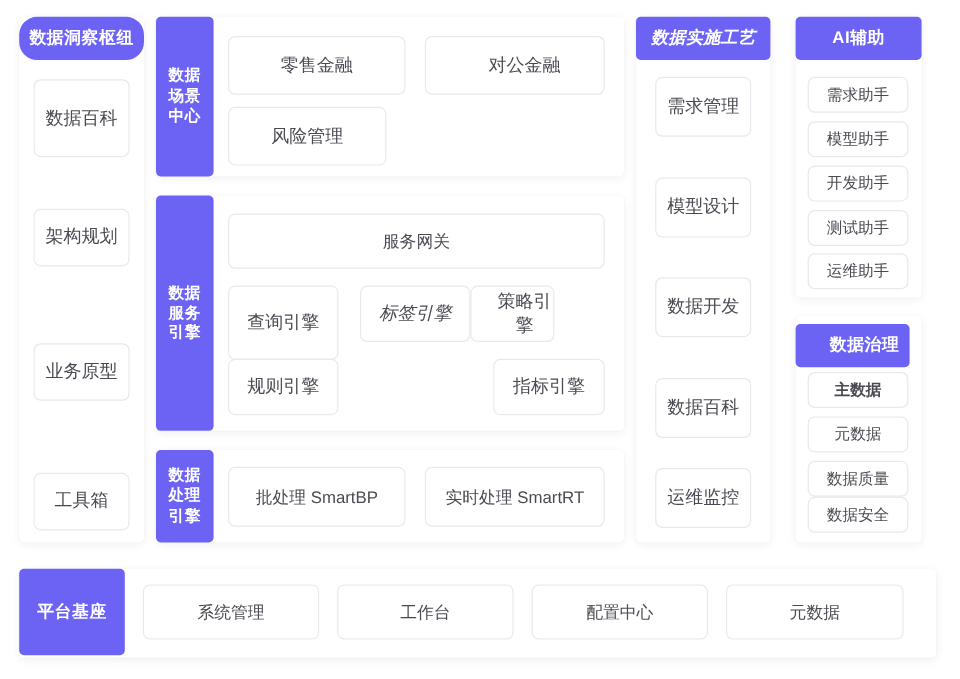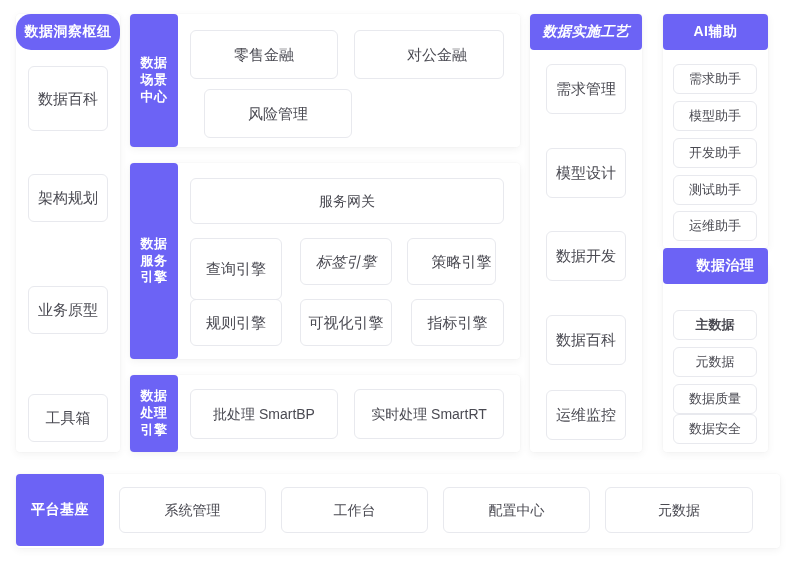--- a/index.html
+++ b/index.html
@@ -89,36 +89,35 @@
   <div class="card" style="left:28px; top:394px; width:80px; height:48px;">工具箱</div>
 
   <div class="panel" style="left:130px; top:14px; width:390px; height:133px;"></div>
 
   <div class="plabel vertical" style="left:130px; top:14px; width:48px; height:133px;">
     <span>数据场景中心</span>
   </div>
 
   <div class="card" style="left:190px; top:30px; width:148px; height:49px;">零售金融</div>
   <div class="card" style="left:354px; top:30px; width:150px; height:49px;padding-left:16px;">对公金融</div>
-  <div class="card" style="left:204px; top:89px; width:148px; height:49px;">风险管理</div>
+  <div class="card" style="left:190px; top:89px; width:132px; height:49px;">风险管理</div>
 
   <div class="panel" style="left:130px; top:163px; width:390px; height:196px;"></div>
 
   <div class="plabel vertical" style="left:130px; top:163px; width:48px; height:196px;">
     <span>数据服务引擎</span>
   </div>
 
   <div class="card wide" style="left:190px; top:178px; width:314px; height:46px;">服务网关</div>
 
   <div class="card" style="left:190px; top:238px; width:92px; height:62px;">查询引擎</div>
   <div class="card" style="left:300px; top:238px; width:92px; height:47px;font-style:italic;">标签引擎</div>
-  <div class="card" style="left:407px; top:238px; width:89px; height:47px;padding-left:20px;">策略引擎</div>
+  <div class="card" style="left:392px; top:238px; width:70px; height:47px;padding-left:20px;">策略引擎</div>
 
   <div class="card" style="left:190px; top:299px; width:92px; height:47px;">规则引擎</div>
-  <div class="card" style="left:300px; top:299px; width:92px; height:47px;">可视化引擎</div>
   <div class="card" style="left:411px; top:299px; width:93px; height:47px;">指标引擎</div>
 
   <div class="panel" style="left:130px; top:375px; width:390px; height:77px;"></div>
 
   <div class="plabel vertical" style="left:130px; top:375px; width:48px; height:77px;">
     <span>数据处理引擎</span>
   </div>
 
   <div class="card wide" style="left:190px; top:389px; width:148px; height:50px;">批处理 SmartBP</div>
   <div class="card wide" style="left:354px; top:389px; width:150px; height:50px;">实时处理 SmartRT</div>
@@ -138,21 +137,21 @@
   <div class="plabel" style="left:663px; top:14px; width:105px; height:36px;">AI辅助</div>
 
   <div class="card small" style="left:673px; top:64px; width:84px; height:30px;">需求助手</div>
   <div class="card small" style="left:673px; top:101px; width:84px; height:30px;">模型助手</div>
   <div class="card small" style="left:673px; top:138px; width:84px; height:30px;">开发助手</div>
   <div class="card small" style="left:673px; top:175px; width:84px; height:30px;">测试助手</div>
   <div class="card small" style="left:673px; top:211px; width:84px; height:30px;">运维助手</div>
 
   <div class="panel" style="left:663px; top:263px; width:105px; height:189px;"></div>
 
-  <div class="plabel" style="left:663px; top:248px; width:105px; height:36px;padding-left:20px;">数据治理</div>
+  <div class="plabel" style="left:663px; top:270px; width:95px; height:36px;padding-left:20px;">数据治理</div>
 
   <div class="card small" style="left:673px; top:310px; width:84px; height:30px;font-weight:bold;">主数据</div>
   <div class="card small" style="left:673px; top:347px; width:84px; height:30px;">元数据</div>
   <div class="card small" style="left:673px; top:384px; width:84px; height:30px;">数据质量</div>
   <div class="card small" style="left:673px; top:414px; width:84px; height:30px;">数据安全</div>
 
   <div class="panel" style="left:16px; top:474px; width:764px; height:74px;"></div>
 
   <div class="plabel" style="left:16px; top:474px; width:88px; height:72px;">平台基座</div>
 

